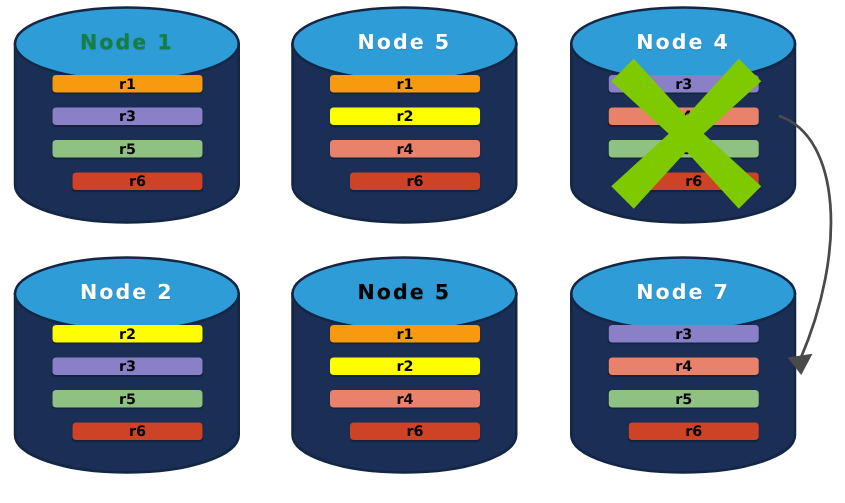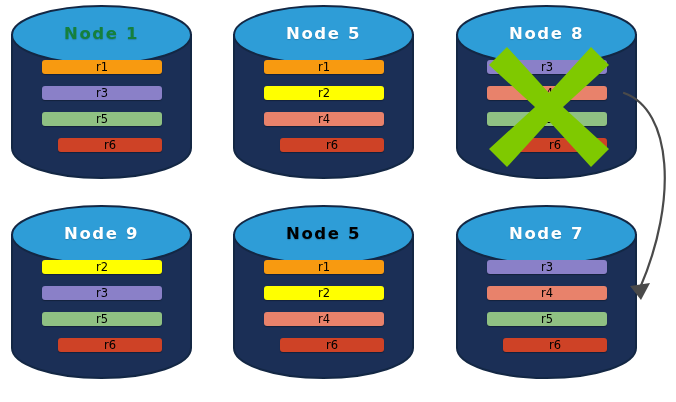--- a/index.html
+++ b/index.html
@@ -52,21 +52,21 @@
     top: 55px;
     width: 120px;
   }
   .record {
     height: 14px;
     margin-bottom: 12px;
     border-radius: 3px;
     text-align: center;
     color: #000000;
     font-size: 11.5px;
-    font-weight: normal;
+    font-weight: bold;
     line-height: 14px;
     font-family: "DejaVu Sans", "Liberation Sans", sans-serif;
     box-shadow: 0 1px 1px rgba(0,0,0,0.30);
   }
   .record:last-child { margin-bottom: 0; margin-left: 16px; }
 
   .cross {
     position: absolute;
     left: 30px;
     top: 38px;
@@ -110,39 +110,39 @@
         <div class="record" style="background: rgb(255, 255, 0); color: rgb(0, 0, 0);">r2</div>
         <div class="record" style="background: rgb(232, 130, 107); color: rgb(0, 0, 0);">r4</div>
         <div class="record" style="background: rgb(206, 66, 38); color: rgb(0, 0, 0);">r6</div>
       </div>
     </div>
     <div class="node" style="left: 455px; top: 5px;">
       <svg class="node-svg" viewBox="0 0 183 178">
         <path d="M 2 30 L 2 143 A 89.5 30 0 0 0 181 143 L 181 30 Z" fill="#1B2F56" stroke="#132744" stroke-width="2"></path>
         <ellipse cx="91.5" cy="30" rx="89.5" ry="29" fill="#2E9DD7" stroke="#132744" stroke-width="2"></ellipse>
       </svg>
-      <div class="node-title" style="color: rgb(255, 255, 255);">Node 8</div>
+      <div class="node-title" style="color: rgb(255, 255, 255);">Node 4</div>
       <div class="records">
         <div class="record" style="background: rgb(138, 128, 200); color: rgb(0, 0, 0);">r3</div>
         <div class="record" style="background: rgb(232, 130, 107); color: rgb(0, 0, 0);">r4</div>
         <div class="record" style="background: rgb(143, 193, 131); color: rgb(0, 0, 0);">r5</div>
         <div class="record" style="background: rgb(206, 66, 38); color: rgb(0, 0, 0);">r6</div>
       </div>
       <svg class="cross" viewBox="0 0 128 128">
         <g fill="#7FC900">
           <polygon points="22,4 64,50 106,4 124,22 78,64 124,106 106,124 64,78 22,124 4,106 50,64 4,22"></polygon>
         </g>
       </svg>
     </div>
     <div class="node" style="left: 10px; top: 205px;">
       <svg class="node-svg" viewBox="0 0 183 178">
         <path d="M 2 30 L 2 143 A 89.5 30 0 0 0 181 143 L 181 30 Z" fill="#1B2F56" stroke="#132744" stroke-width="2"></path>
         <ellipse cx="91.5" cy="30" rx="89.5" ry="29" fill="#2E9DD7" stroke="#132744" stroke-width="2"></ellipse>
       </svg>
-      <div class="node-title" style="color: rgb(255, 255, 255);">Node 9</div>
+      <div class="node-title" style="color: rgb(255, 255, 255);">Node 2</div>
       <div class="records">
         <div class="record" style="background: rgb(255, 255, 0); color: rgb(0, 0, 0);">r2</div>
         <div class="record" style="background: rgb(138, 128, 200); color: rgb(0, 0, 0);">r3</div>
         <div class="record" style="background: rgb(143, 193, 131); color: rgb(0, 0, 0);">r5</div>
         <div class="record" style="background: rgb(206, 66, 38); color: rgb(0, 0, 0);">r6</div>
       </div>
     </div>
     <div class="node" style="left: 232px; top: 205px;">
       <svg class="node-svg" viewBox="0 0 183 178">
         <path d="M 2 30 L 2 143 A 89.5 30 0 0 0 181 143 L 181 30 Z" fill="#1B2F56" stroke="#132744" stroke-width="2"></path>

